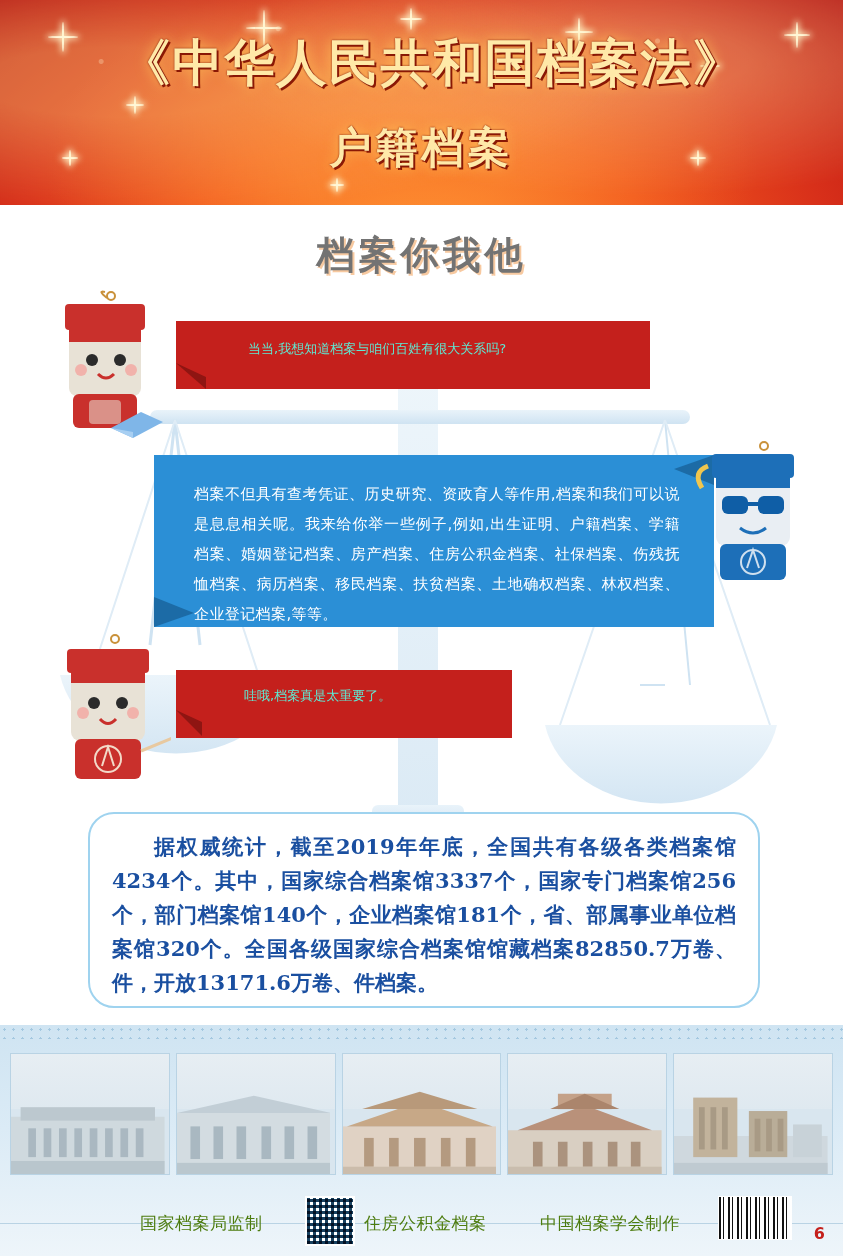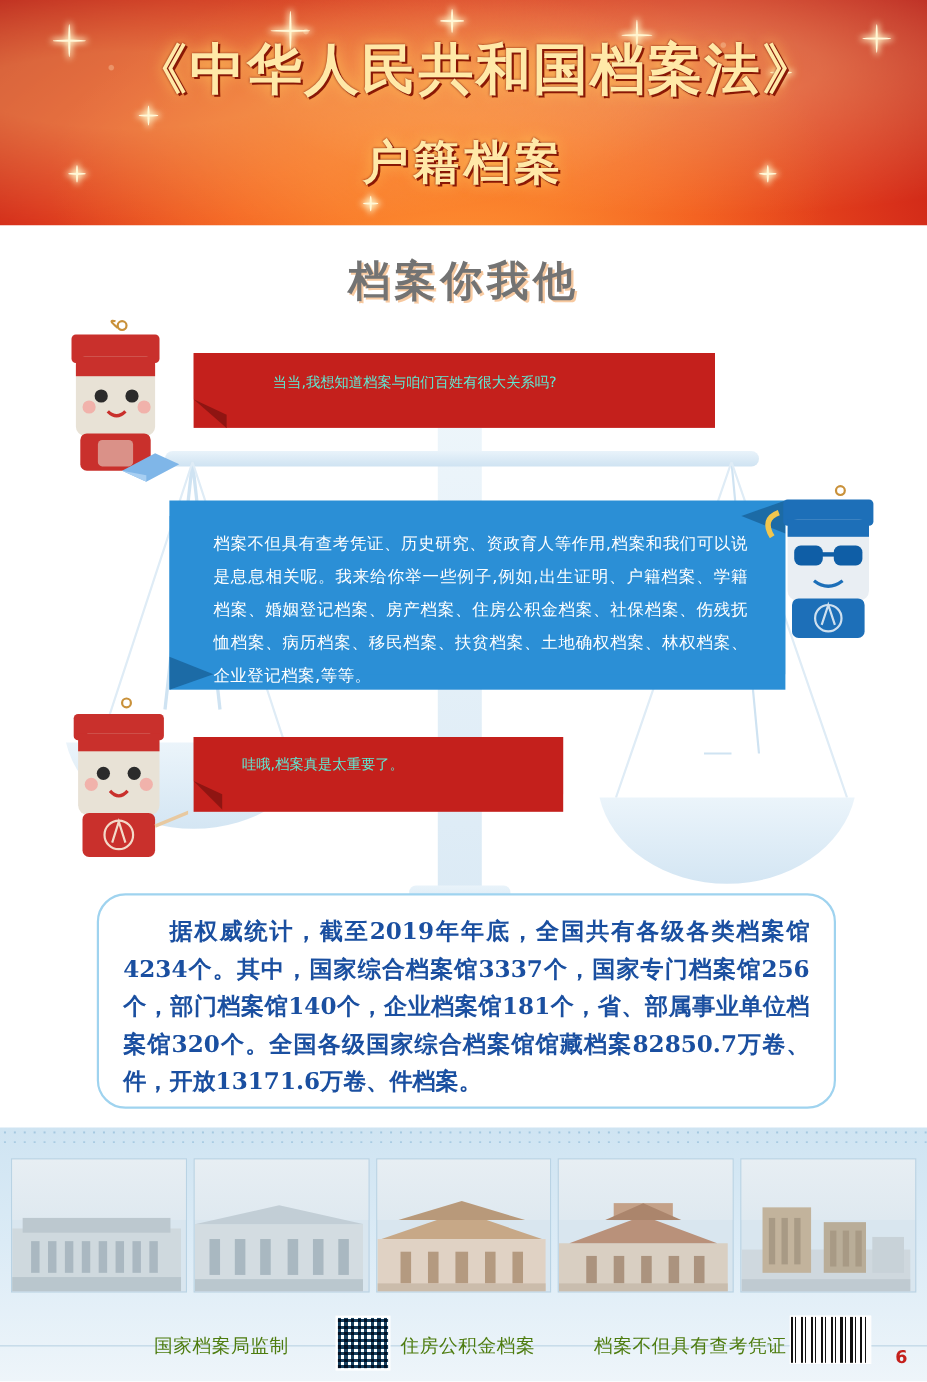--- a/index.html
+++ b/index.html
@@ -260,21 +260,21 @@
         <path d="M57 133 L63 114 L69 133" stroke="#f3d9c8" stroke-width="2" fill="none"></path>
         <path d="M96 118 L130 104" stroke="#e8c9a0" stroke-width="3"></path>
       </svg>
     </div>
 
     <div class="ribbon-red" style="left:176px;top:465px;width:336px;height:68px;">
       <svg viewBox="0 0 336 68" width="336" height="68" style="position:absolute;left:0;top:0;">
         <path d="M0 0 L336 0 L336 52 L26 52 L26 66 L0 40 Z" fill="#c4201c"></path>
         <path d="M0 40 L26 52 L26 66 Z" fill="#8f1512"></path>
       </svg>
-      <span class="txt" style="left:44px;top:16px;width:264px;">哇哦,档案真是太重要了。</span>
+      <span class="txt" style="left:68px;top:16px;width:264px;">哇哦,档案真是太重要了。</span>
     </div>
 
     <div class="stats">
       <div class="stats-txt">据权威统计，截至2019年年底，全国共有各级各类档案馆4234个。其中，国家综合档案馆3337个，国家专门档案馆256个，部门档案馆140个，企业档案馆181个，省、部属事业单位档案馆320个。全国各级国家综合档案馆馆藏档案82850.7万卷、件，开放13171.6万卷、件档案。</div>
     </div>
   </div>
 
   <div class="footer">
     <div class="dots"></div>
 
@@ -377,16 +377,16 @@
     </div>
 
     <div class="footline"></div>
   </div>
 
   <div class="qr"></div>
   <div class="barcode"></div>
 
   <div class="credit" style="left:140px;top:1212px;">国家档案局监制</div>
   <div class="credit" style="left:364px;top:1212px;">住房公积金档案</div>
-  <div class="credit" style="left:540px;top:1212px;">档案不但具有查考凭证</div>
+  <div class="credit" style="left:540px;top:1212px;">中国档案学会制作</div>
 
   <div class="pagenum">6</div>
 </div>
 
 </body></html>

